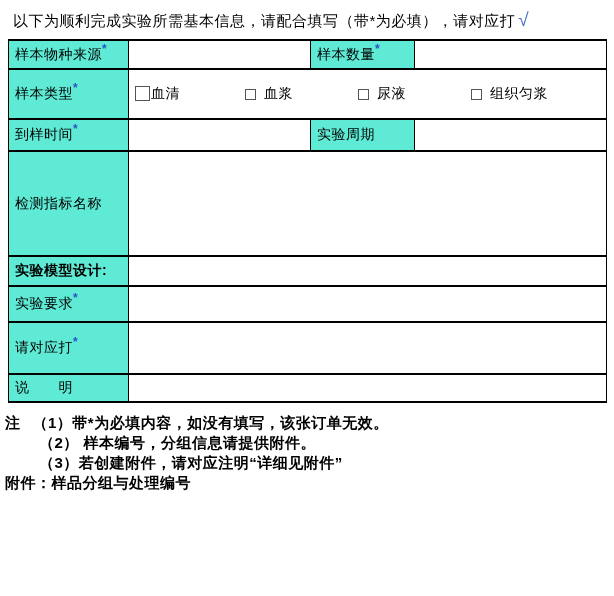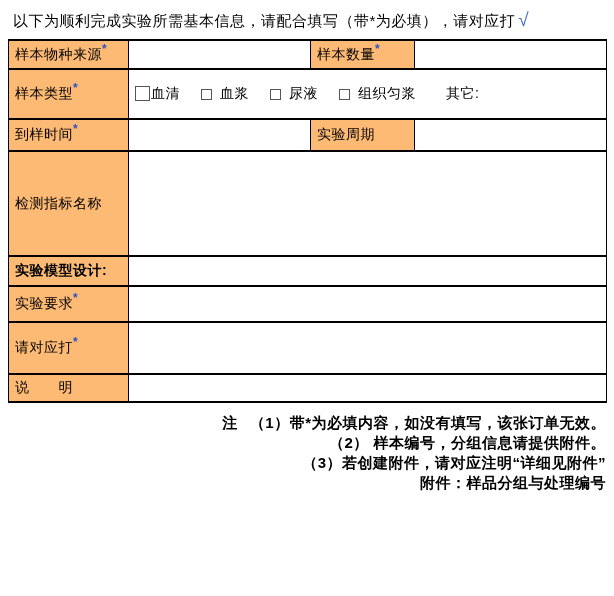--- a/index.html
+++ b/index.html
@@ -40,31 +40,32 @@
   }
   tr.r1{height:29px;}
   tr.r2{height:50px;}
   tr.r3{height:32px;}
   tr.r4{height:105px;padding-left:12px;}
   tr.r5{height:96px;}
   tr.r6{height:30px;padding-left:8px;}
   tr.r7{height:36px;}
   tr.r8{height:52px;}
   tr.r9{height:28px;}
-  td.lbl{background:#fdba74;}
+  td.lbl{background:#5eead4;}
   td.bold-lbl{font-weight:bold;}
   sup.ast{
     font-weight:bold;
     font-size:12px;
     line-height:0;
   }
   .opts{
     display:flex;
     align-items:flex-start;
     white-space:nowrap;
+    gap:44px;
   }
   .opt{
     display:inline-flex;
     align-items:center;
     margin-right:21px;
   }
   .cb{
     display:inline-block;
     width:9px;height:9px;
     border:1px solid #555;
@@ -78,21 +79,20 @@
     position:relative;
     top:-1px;
   }
   .other{margin-left:9px;}
   .notes{
     margin:10px 8px 0 5px;
     font-weight:bold;
     font-size:15px;
     line-height:20px;
     letter-spacing:0.5px;
-    text-align:right;
   }
   .note-row{white-space:nowrap;}
   .note-prefix{margin-right:12px;}
   .note-indent{margin-left:34px;}
 </style>
 </head>
 <body>
 
 <div class="page">
 

